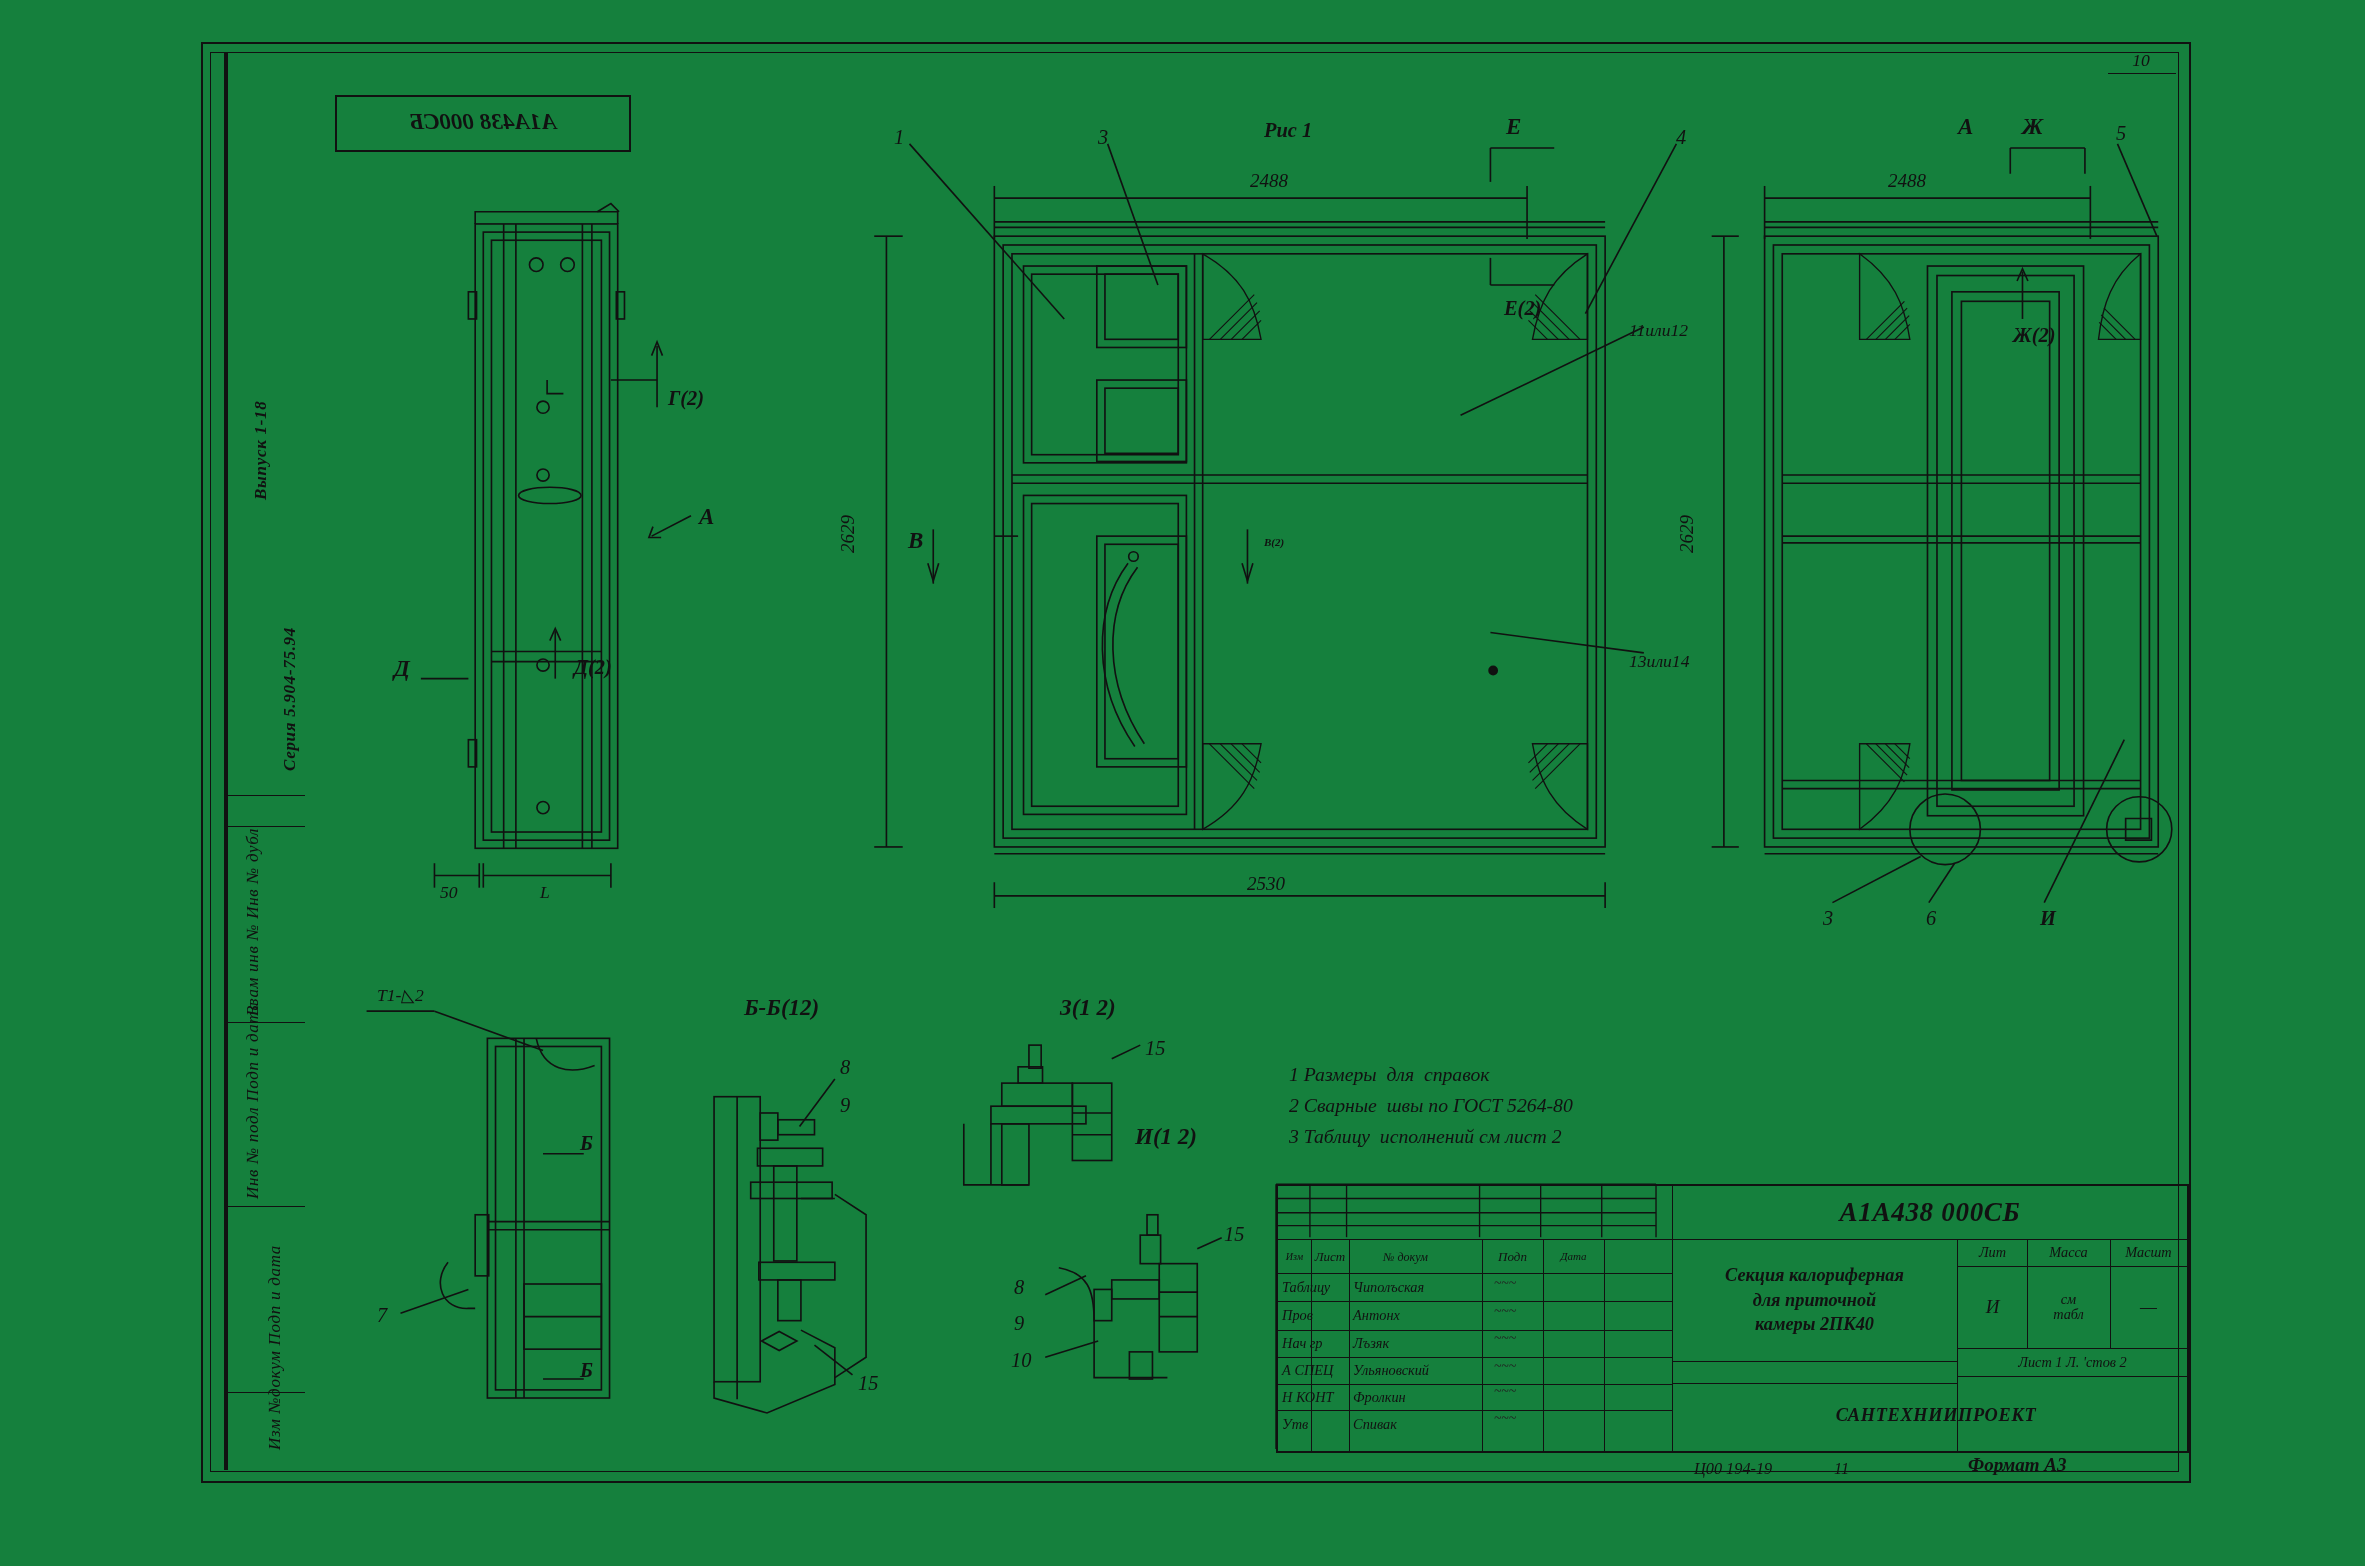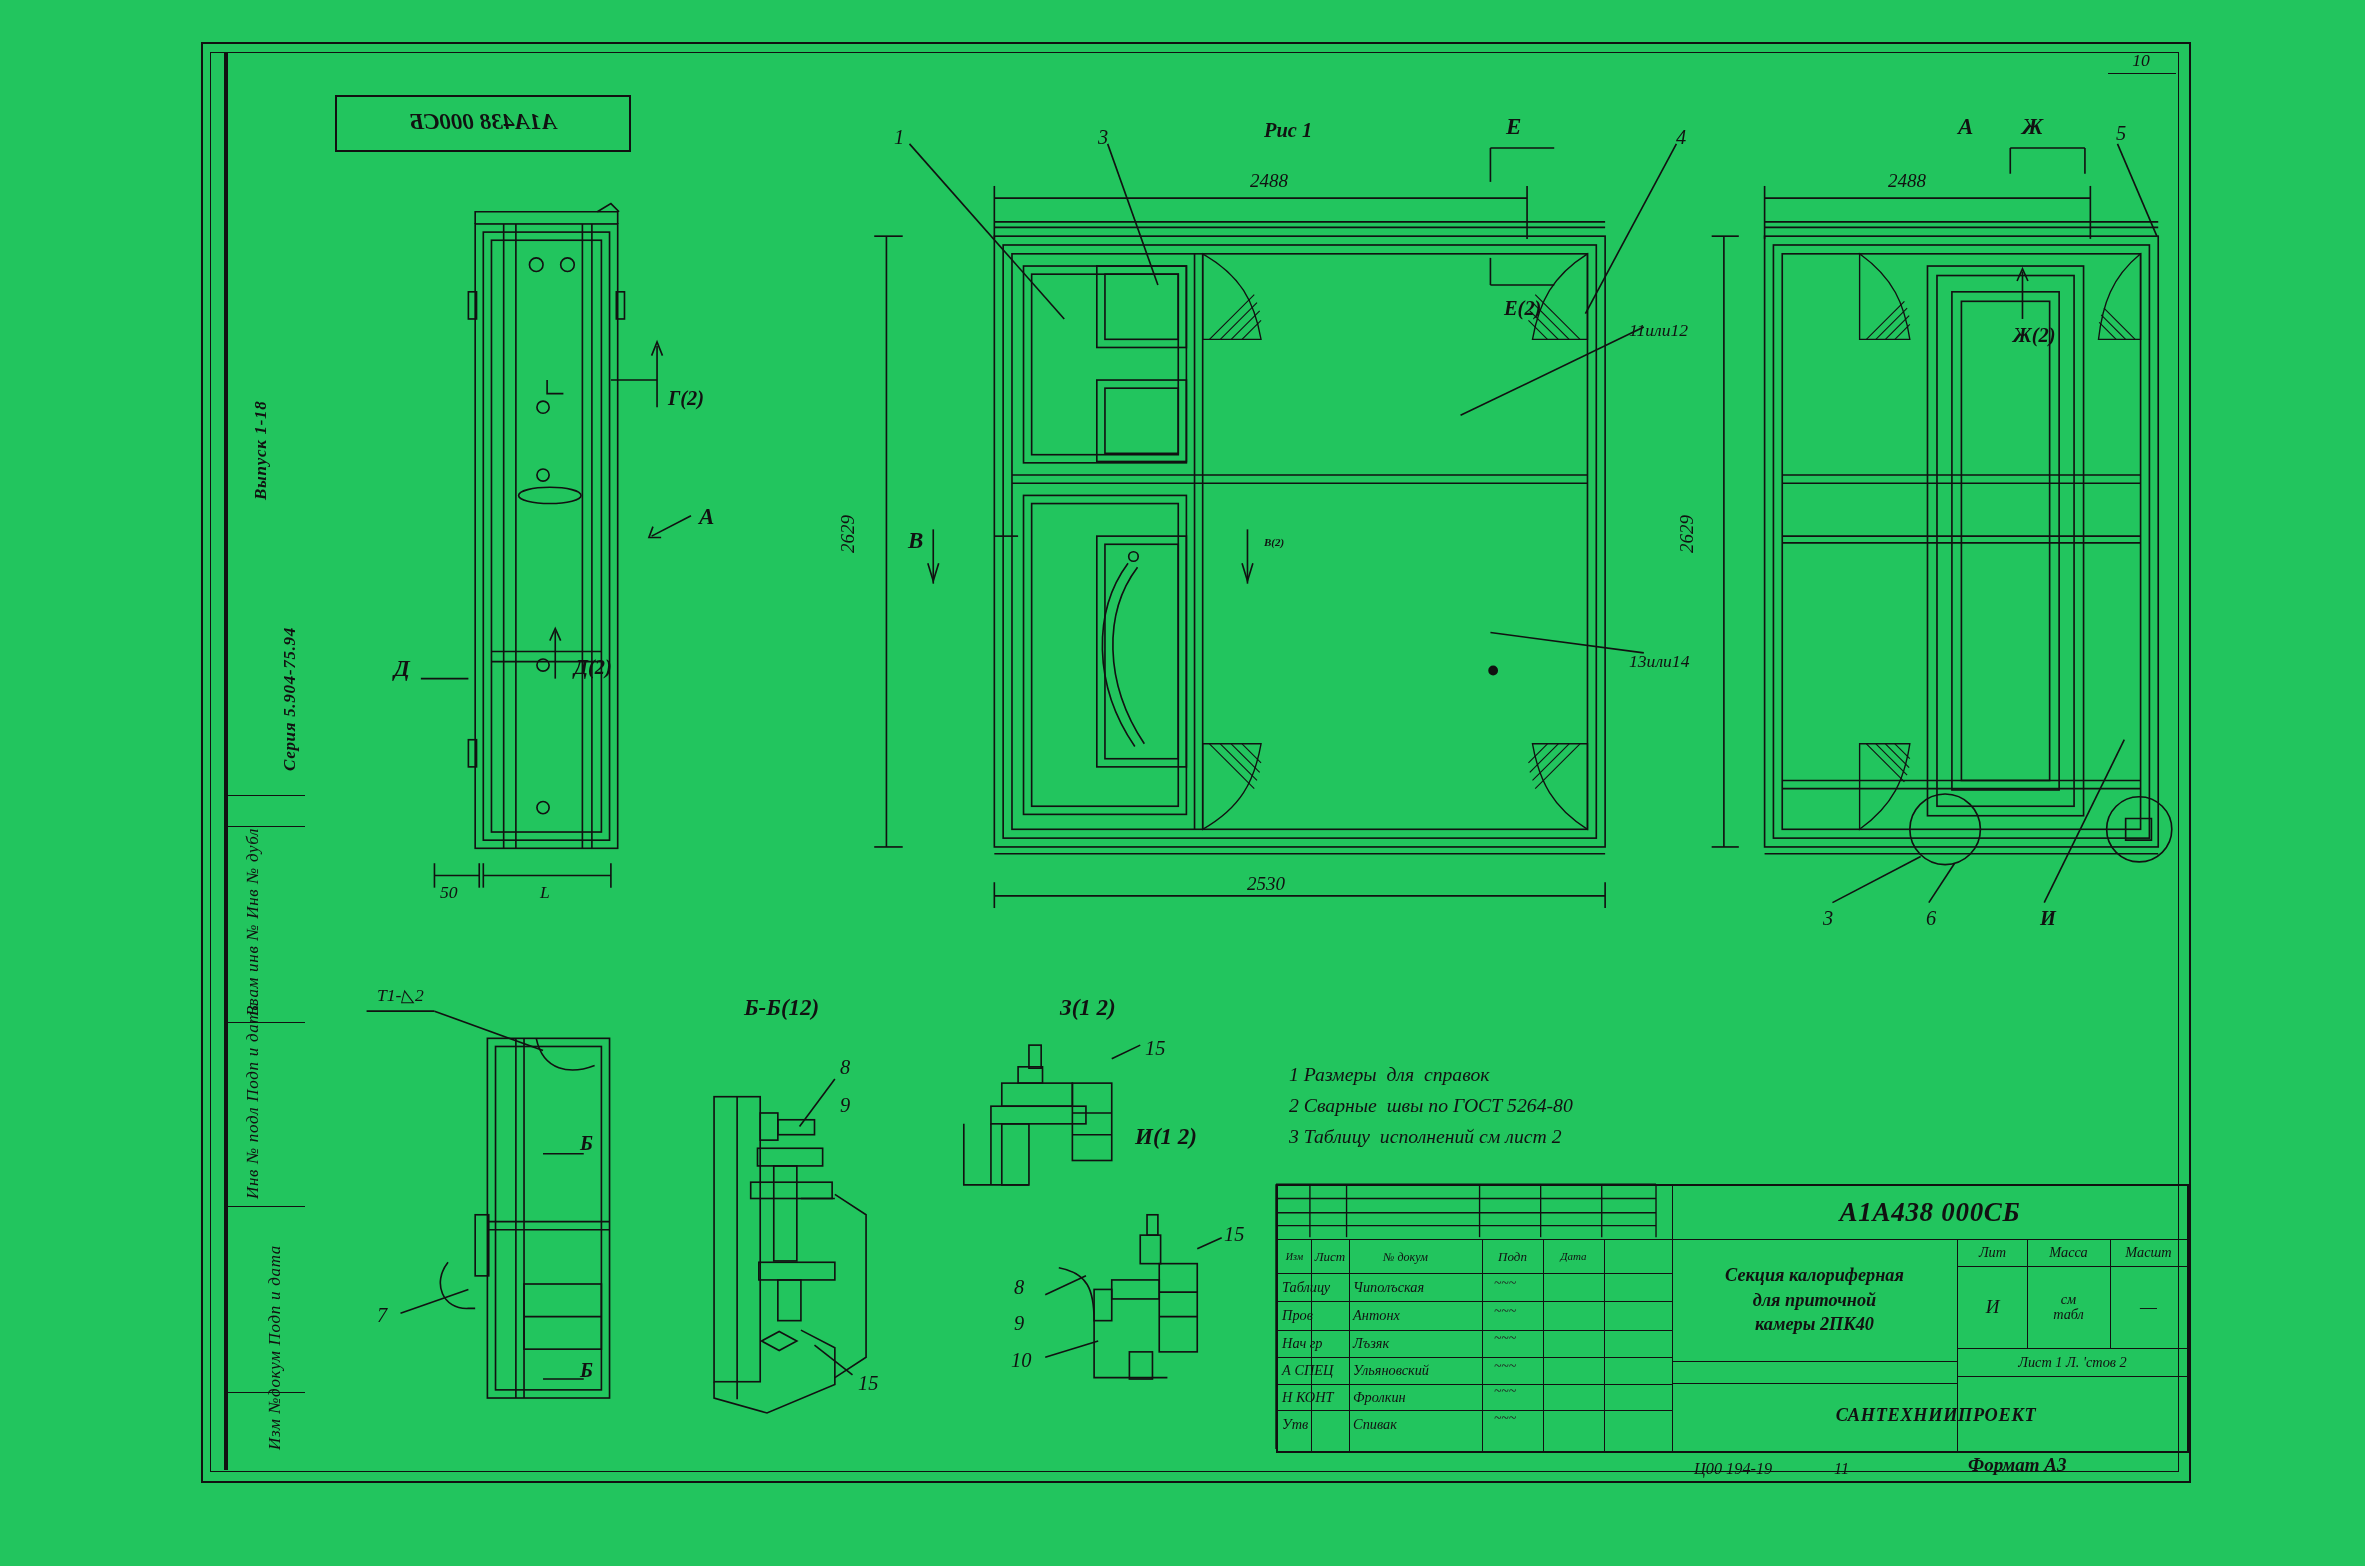--- a/index.html
+++ b/index.html
@@ -1,17 +1,17 @@
 <!DOCTYPE html>
 <html style="font-size:11px"><head>
 <meta charset="utf-8">
 <style>
   html,body{margin:0;padding:0;background:#fff;}
   body{width:2366px;height:1567px;font-family:"Liberation Serif",serif;color:#111;overflow:hidden;}
-  #sheet{position:relative;width:2366px;height:1567px;background:#22c55e;}
+  #sheet{position:relative;width:2366px;height:1567px;background:#15803d;}
 
   .abs{position:absolute;}
   .frame-outer{left:201px;top:42px;width:1986px;height:1437px;border:2.7px solid #111;}
   .frame-inner{left:210px;top:52px;width:1967px;height:1418px;border:1.4px solid #111;}
   .frame-thick-left{left:224px;top:52px;width:0;height:1418px;border-left:4.1px solid #111;}
 
   .corner-10{left:2117px;top:50px;width:48px;height:23px;font-size:17.6px;font-style:italic;text-align:center;}
   .corner-10-line{left:2108px;top:73px;width:68px;border-top:1.4px solid #111;}
 
   

